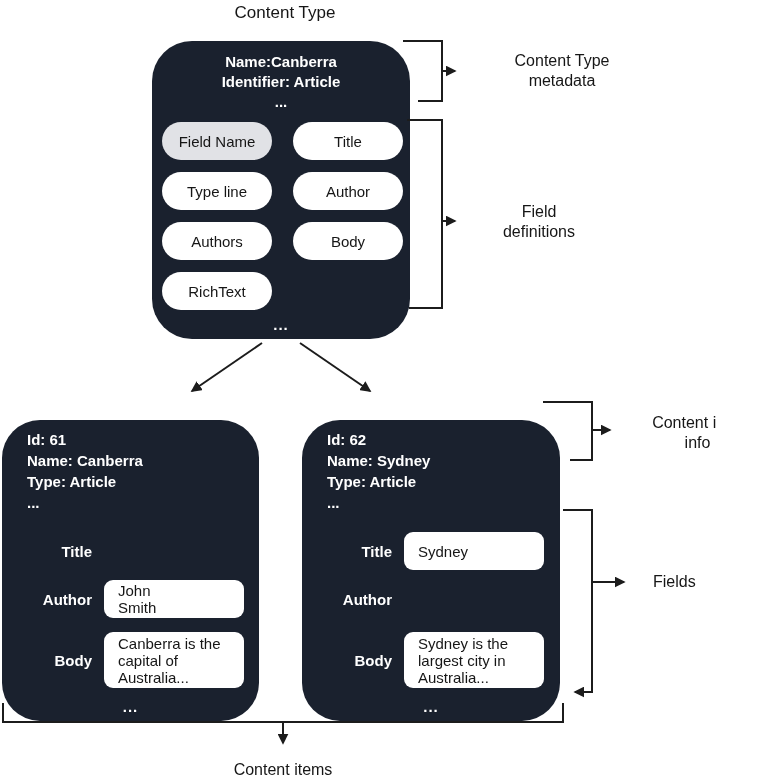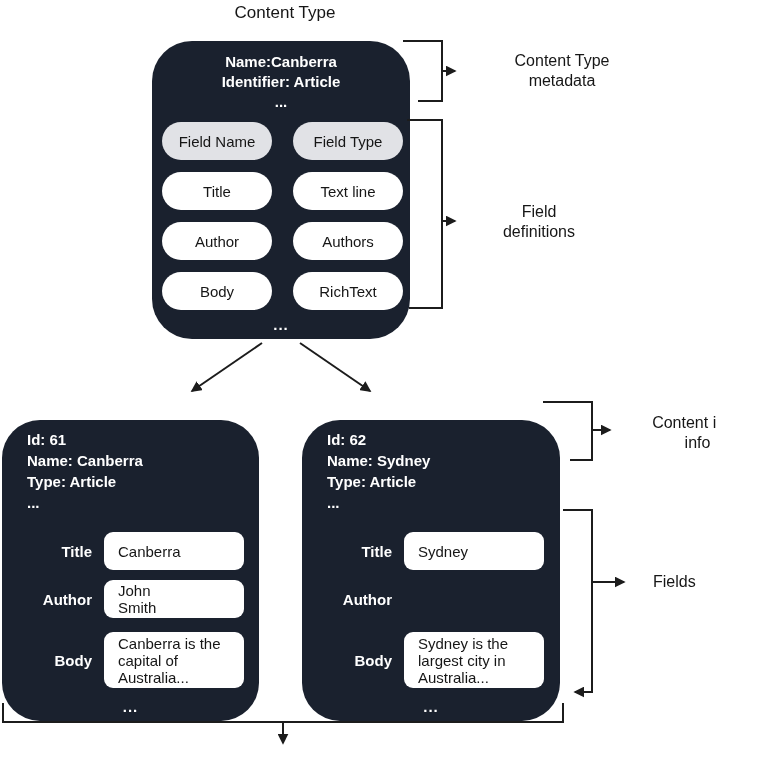--- a/index.html
+++ b/index.html
@@ -67,39 +67,37 @@
 <div class="canvas">
 
   <div class="ann diagram-title">Content Type</div>
 
   <div class="darkbox ct-box">
     <div class="box-header">Name:Canberra
 Identifier: Article
 ...</div>
     <div class="ct-table">
       <div class="cell head">Field Name</div>
-      <div class="cell head">Field Type</div>
       <div class="cell">Title</div>
-      <div class="cell">Text line</div>
+      <div class="cell">Type line</div>
       <div class="cell">Author</div>
       <div class="cell">Authors</div>
       <div class="cell">Body</div>
       <div class="cell">RichText</div>
     </div>
     <div class="box-ellipsis">...</div>
   </div>
 
   <div class="darkbox item-box left">
     <div class="item-info">Id: 61
 Name: Canberra
 Type: Article
 ...</div>
     <div class="field-row row-title">
       <div class="field-label">Title</div>
-      <div class="field-value">Canberra</div>
     </div>
     <div class="field-row row-author">
       <div class="field-label">Author</div>
       <div class="field-value">John
 Smith</div>
     </div>
     <div class="field-row row-body">
       <div class="field-label">Body</div>
       <div class="field-value">Canberra is the
 capital of
@@ -129,20 +127,21 @@
     <div class="box-ellipsis">...</div>
   </div>
 
   <div class="ann ann-meta">Content Type
 metadata</div>
   <div class="ann ann-iteminfo">Content item
 info</div>
   <div class="ann ann-fielddefs">Field
 definitions</div>
   <div class="ann ann-fields">Fields</div>
+  <div class="ann ann-contentitems">Content items</div>
 
   <svg class="overlay" width="773" height="782" viewBox="0 0 773 782">
     <defs>
       <marker id="ah" viewBox="0 0 10 10" refX="8.5" refY="5" markerWidth="11" markerHeight="11" orient="auto" markerUnits="userSpaceOnUse">
         <path d="M0,0 L10,5 L0,10 Z" class="ah"></path>
       </marker>
     </defs>
 
     <polyline class="ln" points="403,41 442,41 442,101 418,101"></polyline>
     <line class="ln" x1="442" y1="71" x2="455" y2="71" marker-end="url(#ah)"></line>

